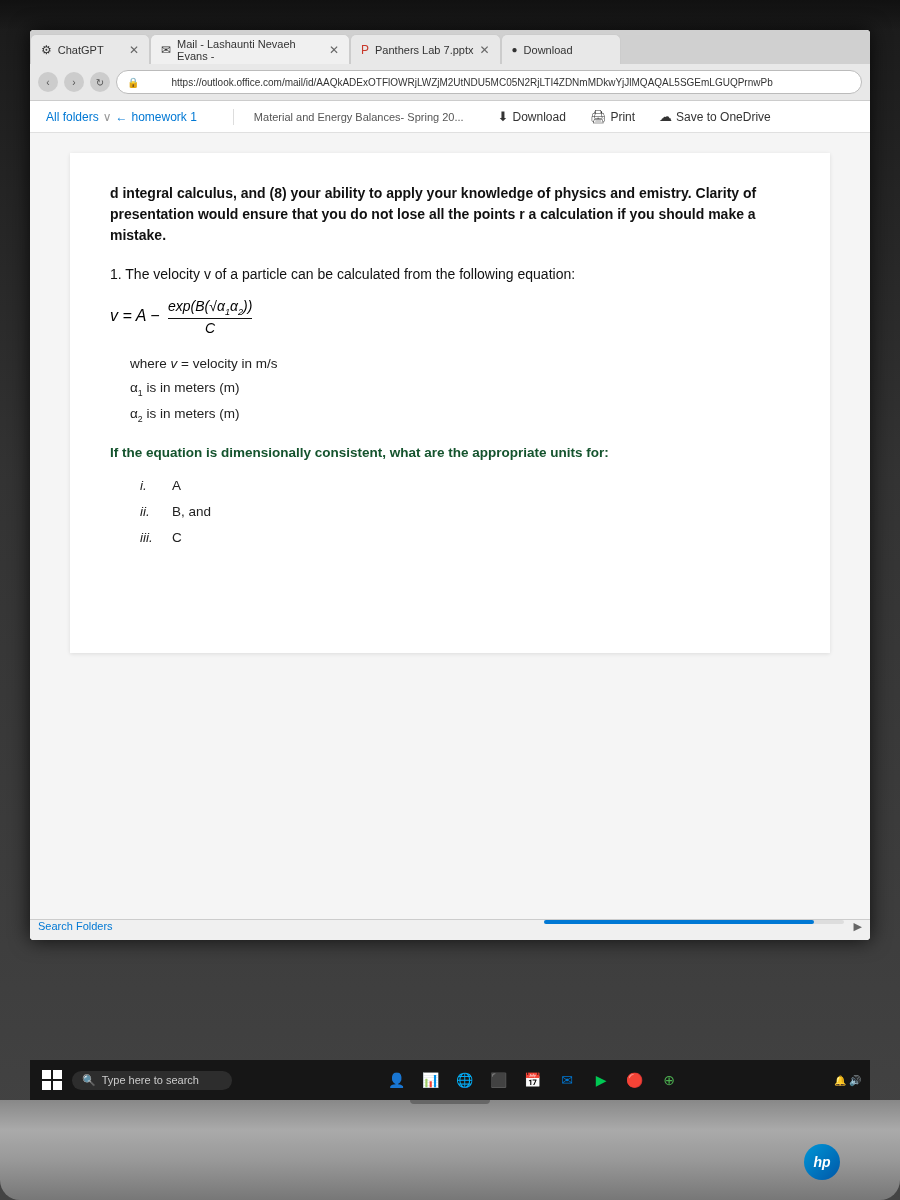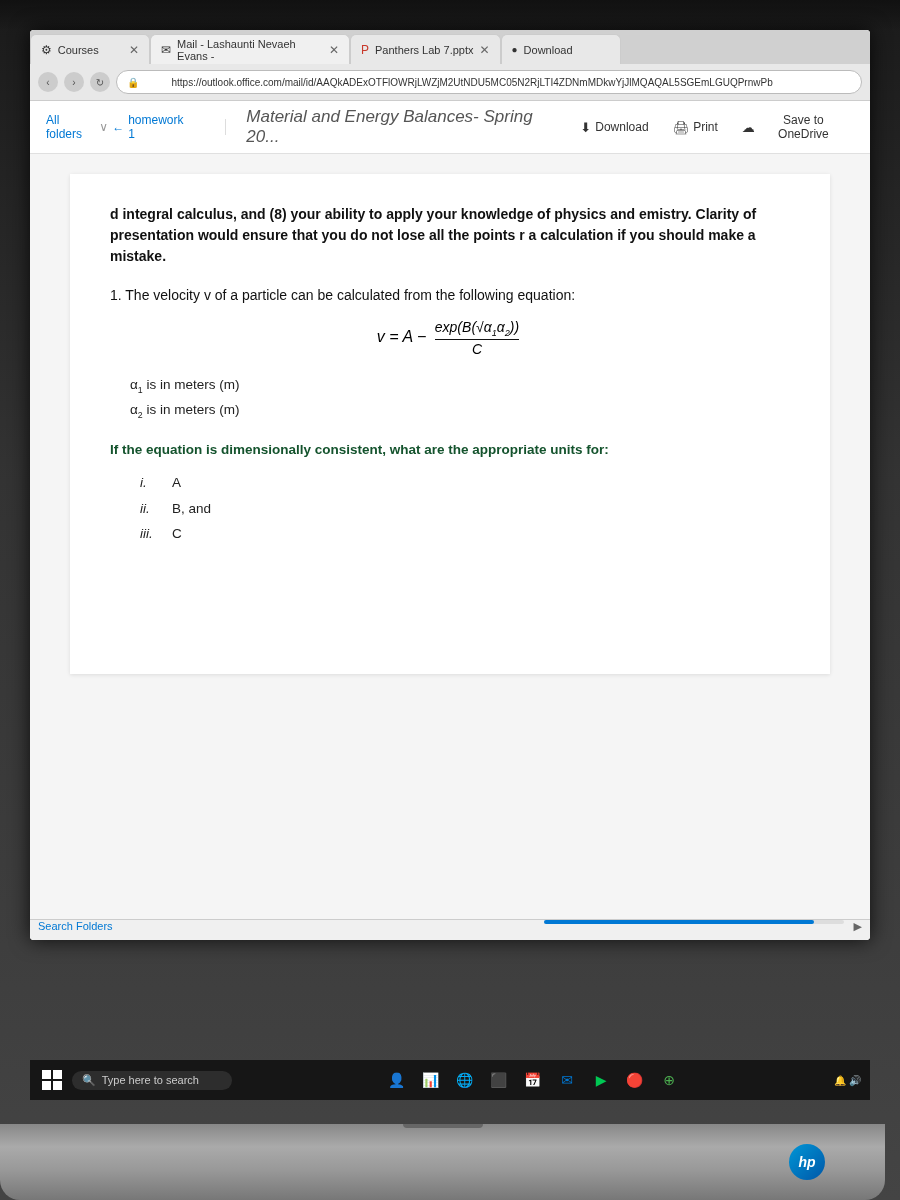--- a/index.html
+++ b/index.html
@@ -201,21 +201,20 @@
     }
 
     .question-title {
       font-size: 14px;
       font-weight: 400;
       color: #111;
       margin-bottom: 12px;
     }
 
     .equation-block {
-      text-align: center;
       margin: 16px 0;
       font-size: 16px;
     }
 
     .equation {
       display: inline-block;
       font-size: 16px;
       font-style: italic;
     }
 
@@ -354,22 +353,22 @@
       font-size: 10px;
       color: #ccc;
       margin-left: auto;
     }
 
     
     .laptop-bottom {
       position: absolute;
       bottom: 0;
       left: 0;
-      right: 15px;
-      height: 76px;
+      right: 0;
+      height: 100px;
       background: linear-gradient(180deg, #888 0%, #aaa 30%, #999 60%, #777 100%);
       border-radius: 0 0 20px 20px;
     }
 
     .laptop-bottom::before {
       content: '';
       position: absolute;
       top: 0; left: 50%;
       transform: translateX(-50%);
       width: 80px; height: 4px;
@@ -409,21 +408,21 @@
   <div class="top-overlay"></div>
 
   <div class="screen-area">
 
     <div class="browser-chrome">
 
       <div class="tab-bar">
 
         <div class="tab">
           <span class="tab-icon">⚙</span>
-          <span>Courses</span>
+          <span>ChatGPT</span>
           <span class="tab-close">✕</span>
         </div>
 
         <div class="tab active">
           <span class="tab-icon">✉</span>
           <span>Mail - Lashaunti Nevaeh Evans -</span>
           <span class="tab-close">✕</span>
         </div>
 
         <div class="tab">
@@ -454,21 +453,21 @@
     <div class="mail-content">
 
       <div class="mail-toolbar">
         <div class="breadcrumb-area">
           <span style="cursor:pointer; color:#0078d4;">All folders</span>
           <span class="breadcrumb-separator">∨</span>
           <span style="color:#0078d4;">←</span>
           <span style="color:#0078d4; cursor:pointer;">homework 1</span>
         </div>
         <div class="toolbar-divider"></div>
-        <span style="font-size:17px; color:#555; margin-right:8px;font-style:italic;">Material and Energy Balances- Spring 20...</span>
+        <span style="font-size:11px; color:#555; margin-right:16px;">Material and Energy Balances- Spring 20...</span>
         <button class="toolbar-btn">
           <span class="toolbar-icon">⬇</span>
           <span>Download</span>
         </button>
         <button class="toolbar-btn">
           <span class="toolbar-icon">🖨</span>
           <span>Print</span>
         </button>
         <button class="toolbar-btn">
           <span class="toolbar-icon">☁</span>
@@ -488,20 +487,21 @@
               <span class="equation">
                 <span><em>v</em> = <em>A</em> −</span>
                 <span class="fraction">
                   <span class="fraction-num">exp(<em>B</em>(√<em>α</em><sub>1</sub><em>α</em><sub>2</sub>))</span>
                   <span class="fraction-den"><em>C</em></span>
                 </span>
               </span>
             </div>
 
             <div class="variables-block">
+              <div>where <em>v</em> = velocity in m/s</div>
               <div>α<sub>1</sub> is in meters (m)</div>
               <div>α<sub>2</sub> is in meters (m)</div>
             </div>
 
             <p class="question-sub">If the equation is dimensionally consistent, what are the appropriate units for:</p>
 
             <ul class="answer-list">
               <li>
                 <span class="list-label">i.</span>
                 <span>A</span>

